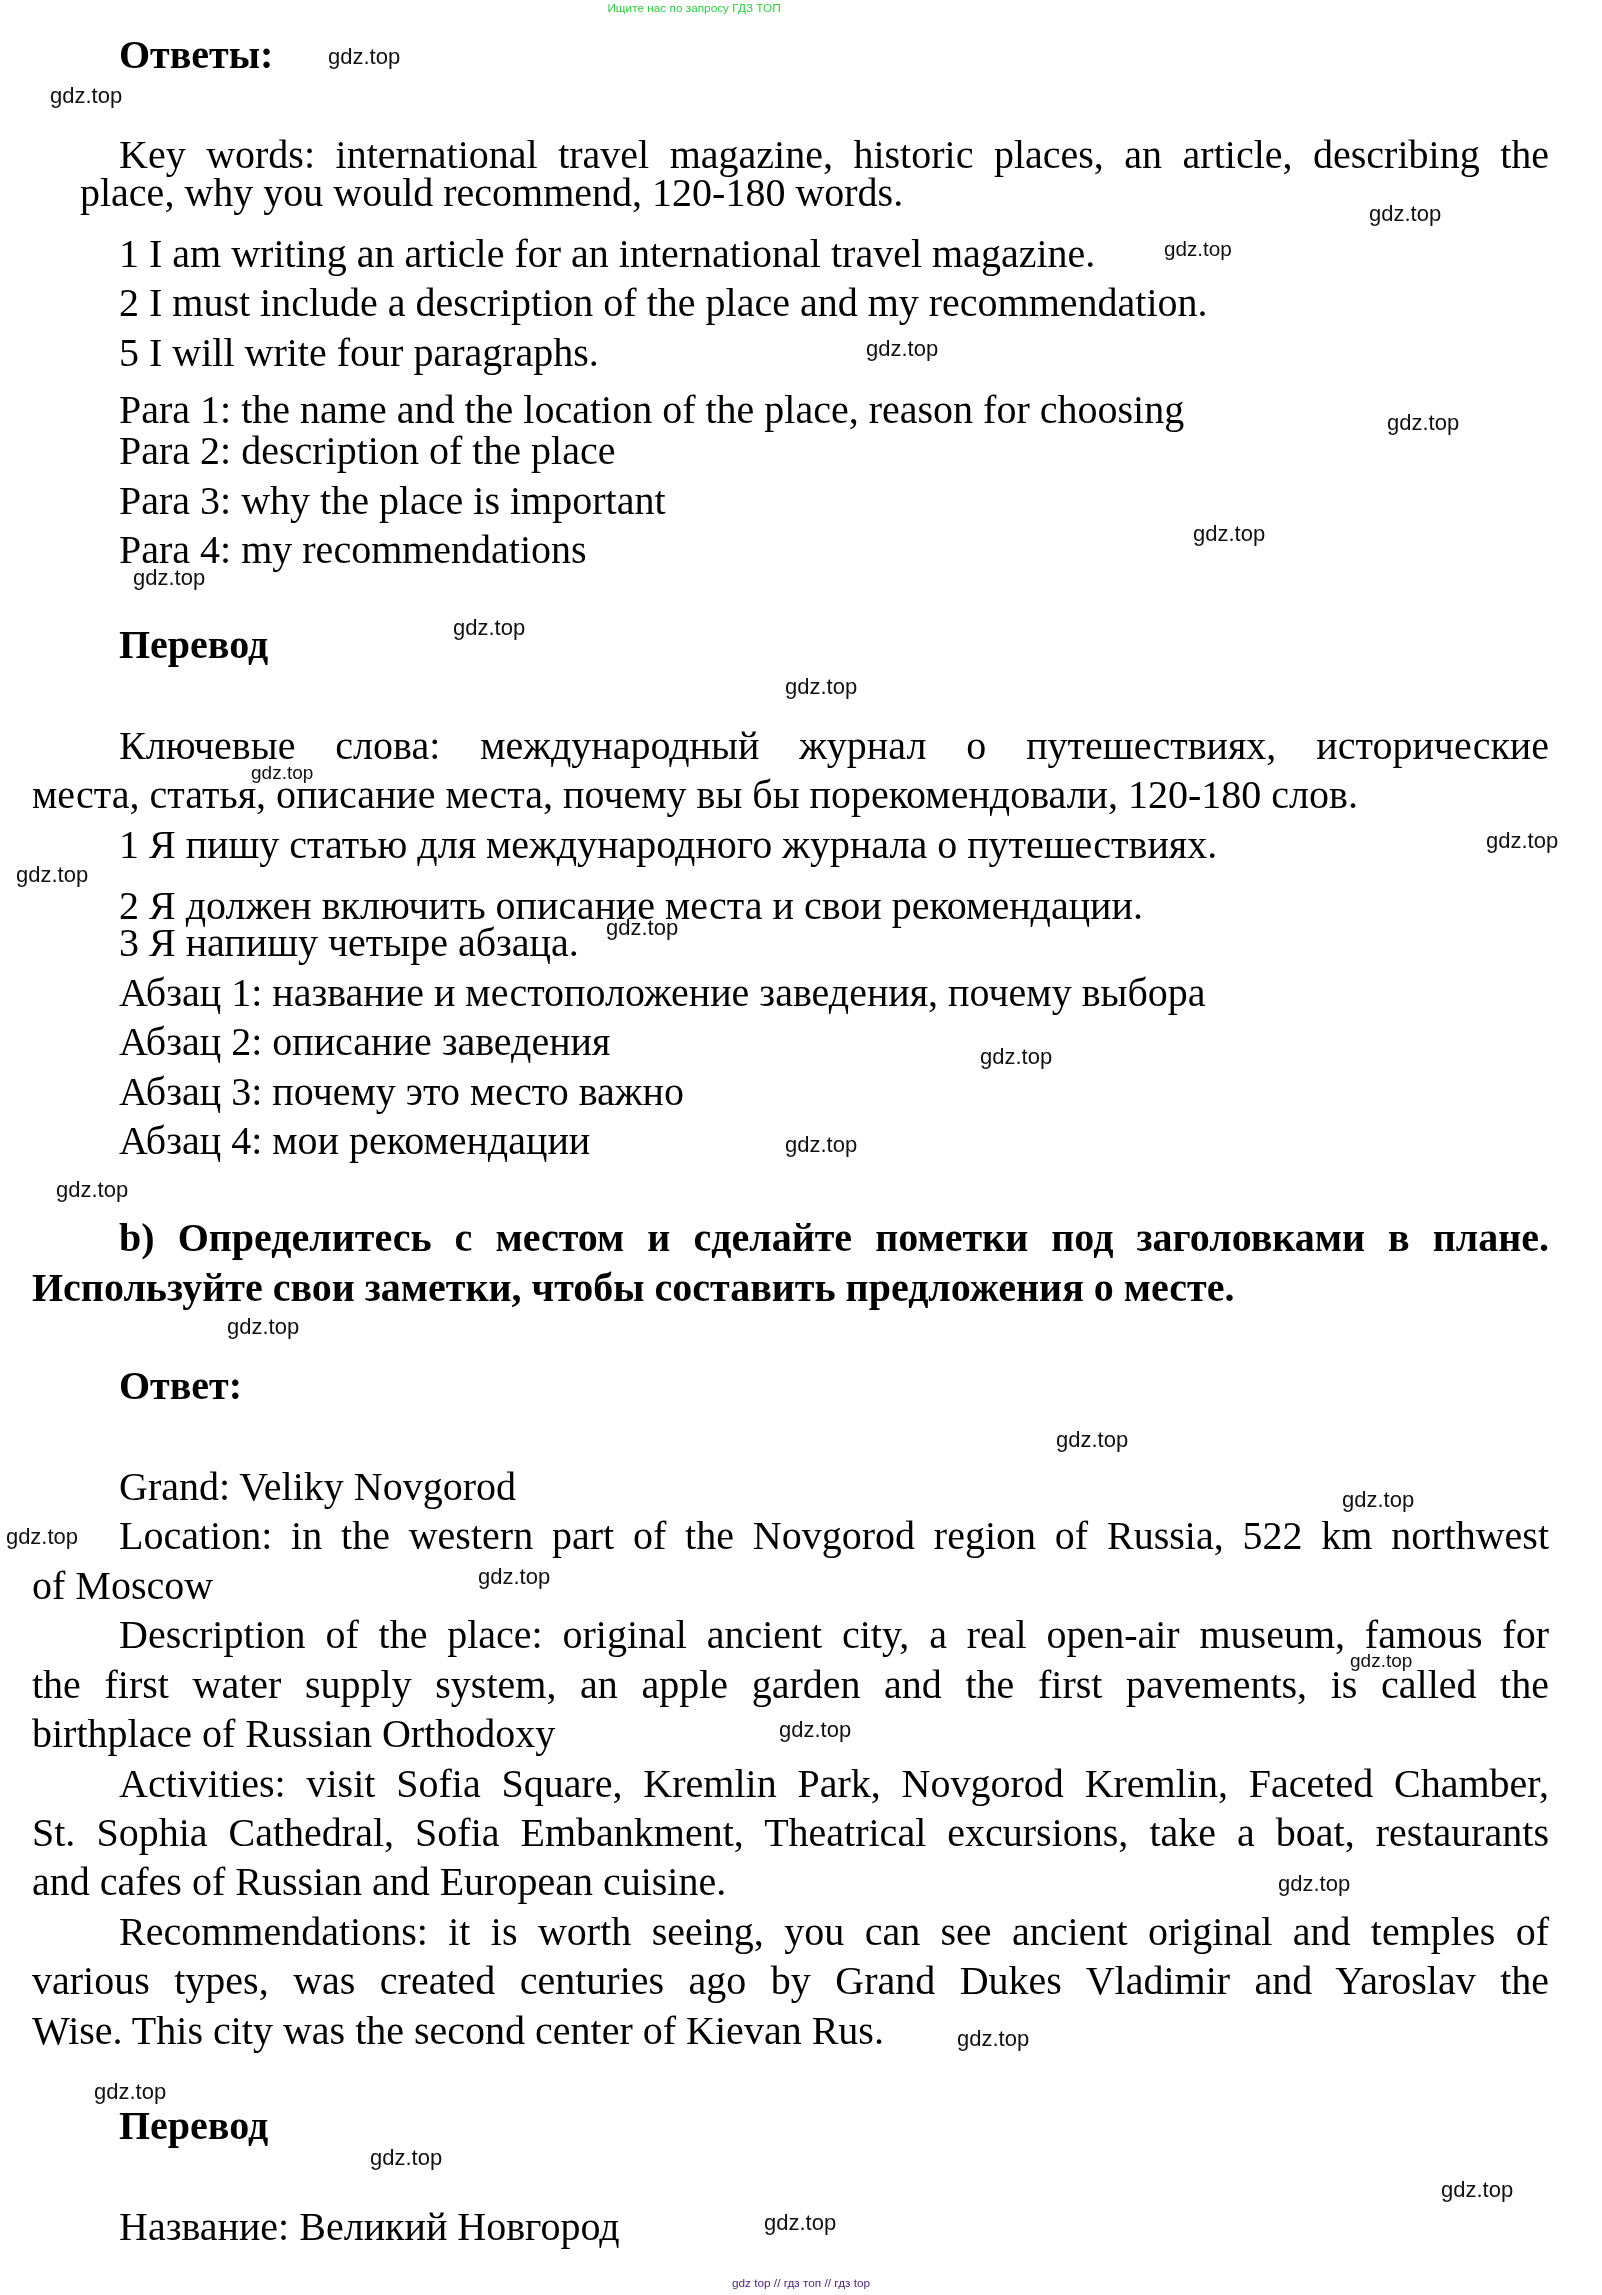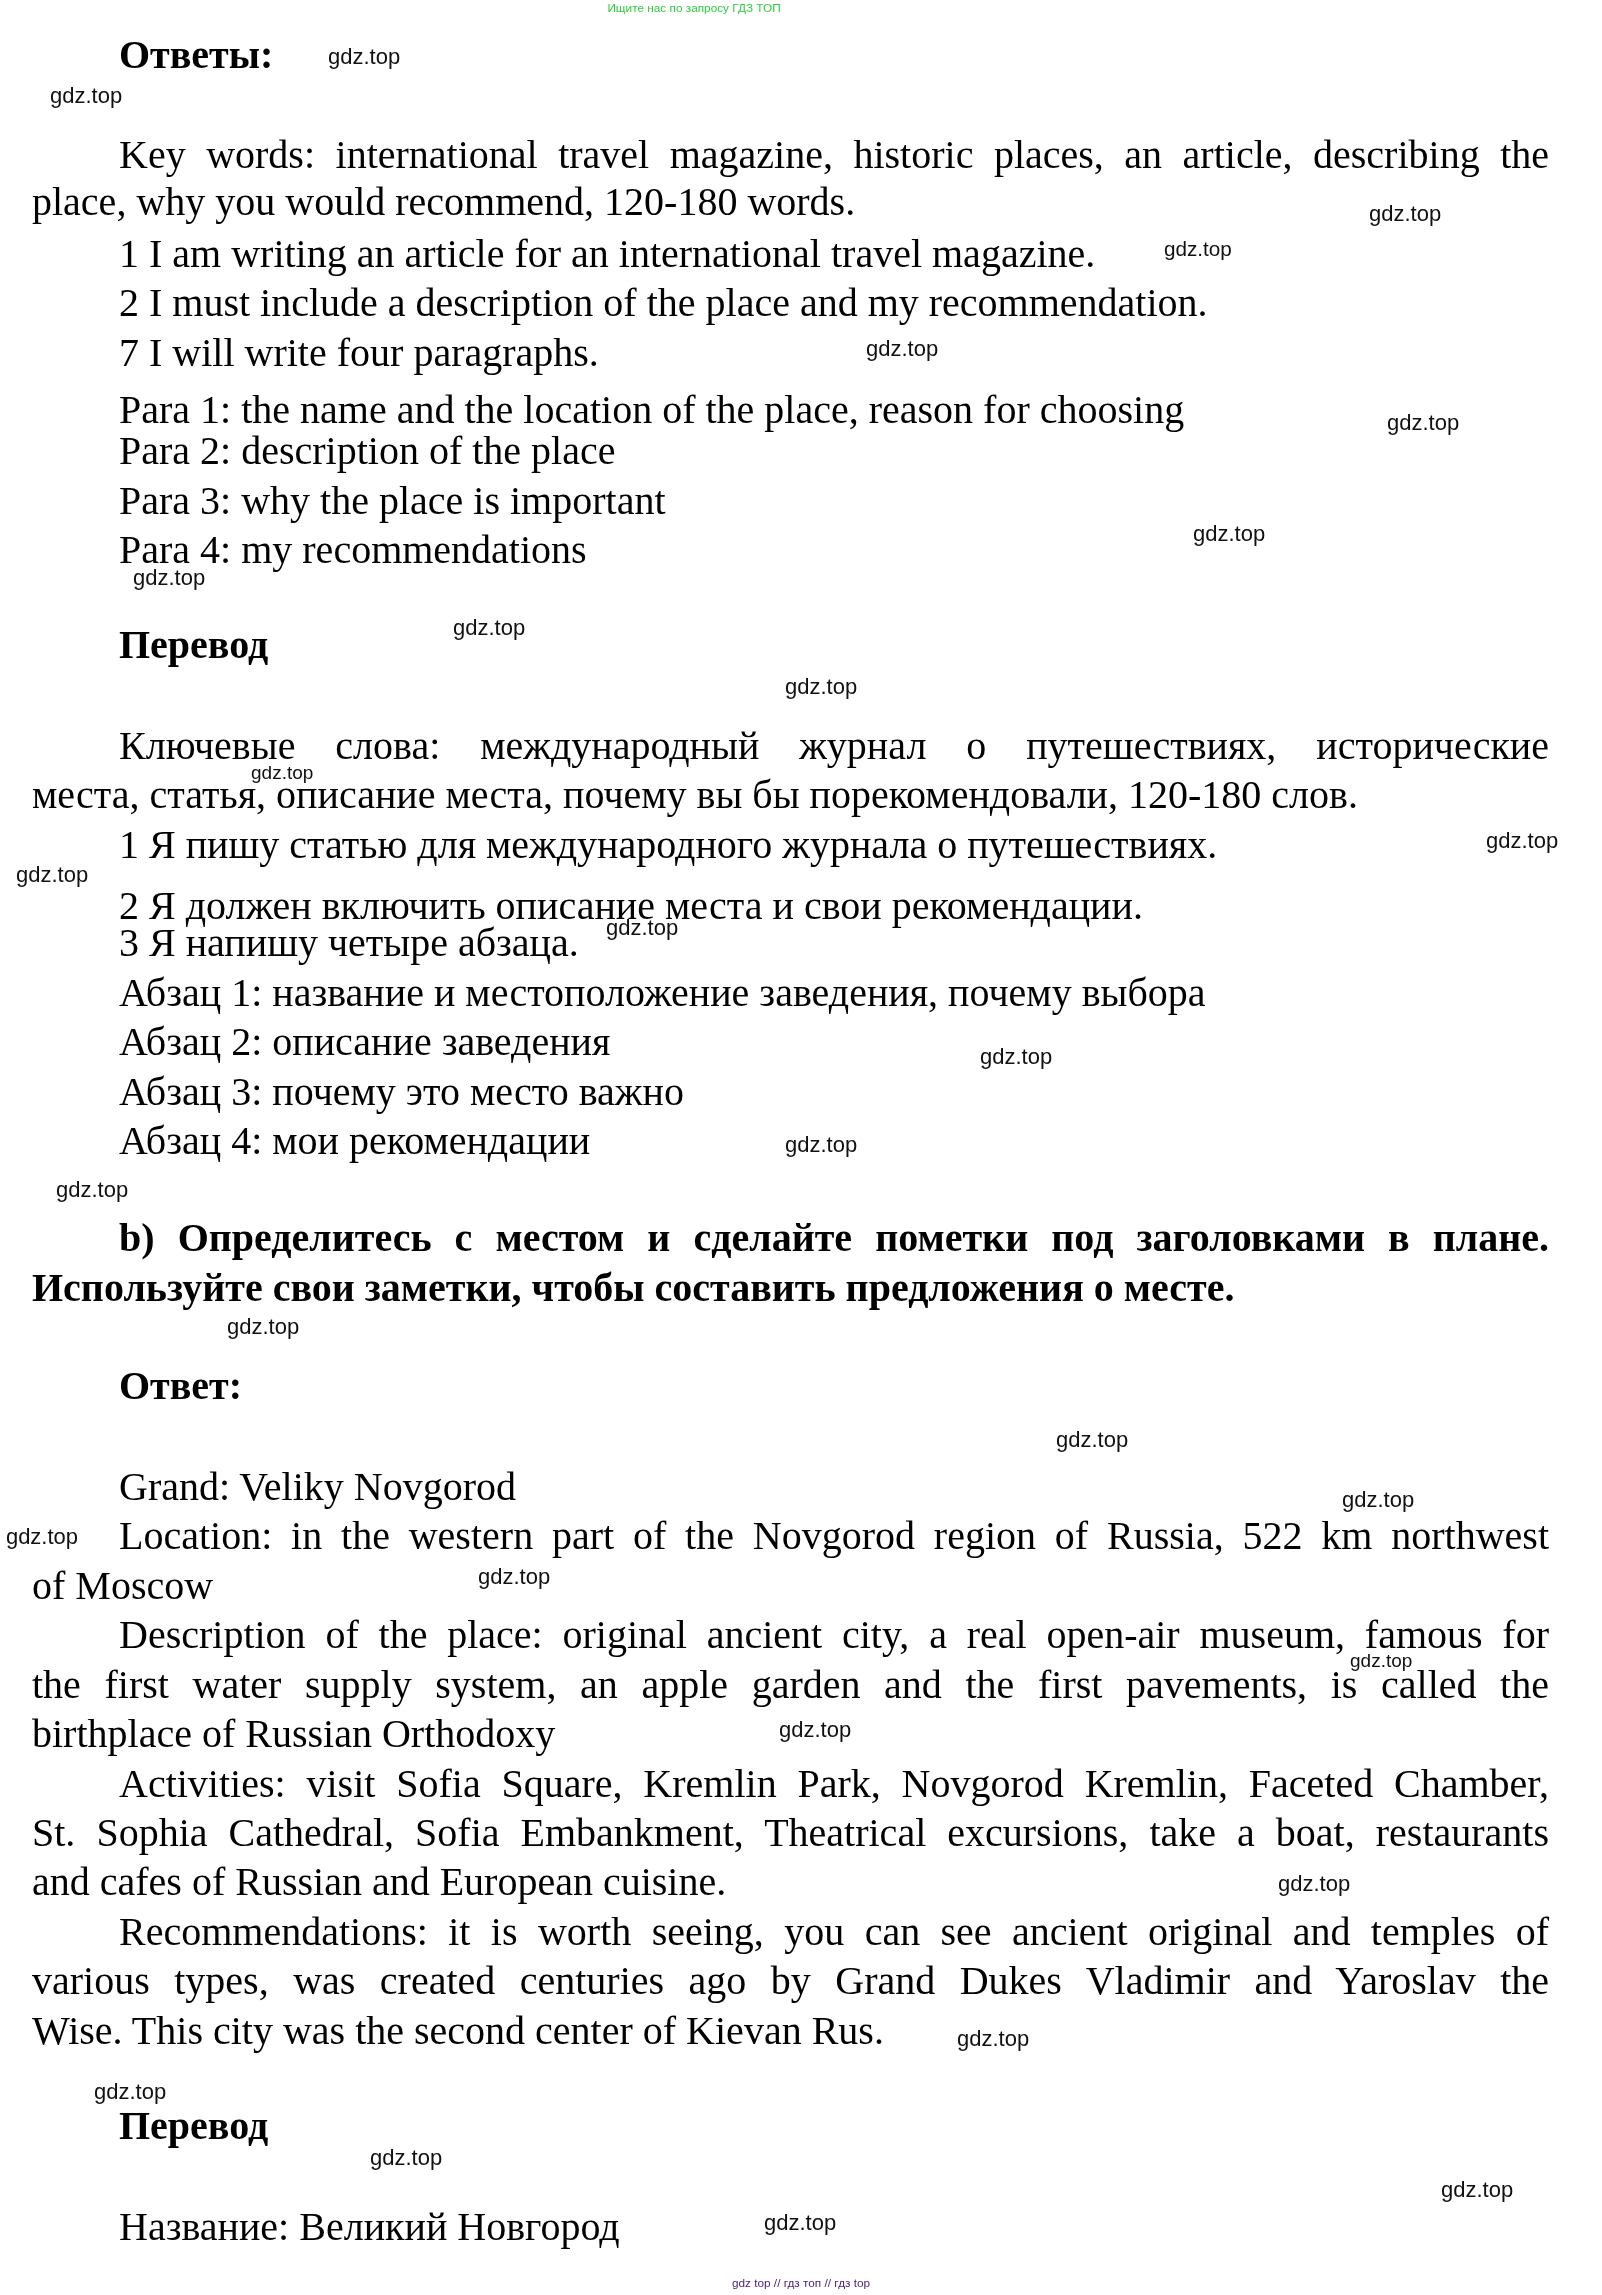--- a/index.html
+++ b/index.html
@@ -19,24 +19,24 @@
   .wm { position: absolute; font-family: "Liberation Sans", sans-serif; font-size: 22px;
         color: #111; line-height: 25px; white-space: nowrap; }
 </style>
 </head>
 <body>
 
 <div class="top-banner">Ищите нас по запросу ГДЗ ТОП</div>
 
 <div class="line ind h" style="top:29.5px;">Ответы:</div>
 <div class="line just" style="top:130px;"><span style="padding-left:87px;">Key words: international travel magazine, historic places, an article, describing the</span></div>
-<div class="line full" style="top:177px;">place, why you would recommend, 120-180 words.</div>
+<div class="line full" style="top:168px;margin-left:48px;">place, why you would recommend, 120-180 words.</div>
 <div class="line ind" style="top:229px;">1 I am writing an article for an international travel magazine.</div>
 <div class="line ind" style="top:278px;">2 I must include a description of the place and my recommendation.</div>
-<div class="line ind" style="top:328px;">7 I will write four paragraphs.</div>
+<div class="line ind" style="top:328px;">5 I will write four paragraphs.</div>
 <div class="line ind" style="top:385px;">Para 1: the name and the location of the place, reason for choosing</div>
 <div class="line ind" style="top:426px;">Para 2: description of the place</div>
 <div class="line ind" style="top:476px;">Para 3: why the place is important</div>
 <div class="line ind" style="top:525px;">Para 4: my recommendations</div>
 
 <div class="line ind h" style="top:620px;">Перевод</div>
 <div class="line just" style="top:721px;"><span style="padding-left:87px;">Ключевые слова: международный журнал о путешествиях, исторические</span></div>
 <div class="line full" style="top:770px;">места, статья, описание места, почему вы бы порекомендовали, 120-180 слов.</div>
 <div class="line ind" style="top:820px;">1 Я пишу статью для международного журнала о путешествиях.</div>
 <div class="line ind" style="top:881px;">2 Я должен включить описание места и свои рекомендации.</div>

